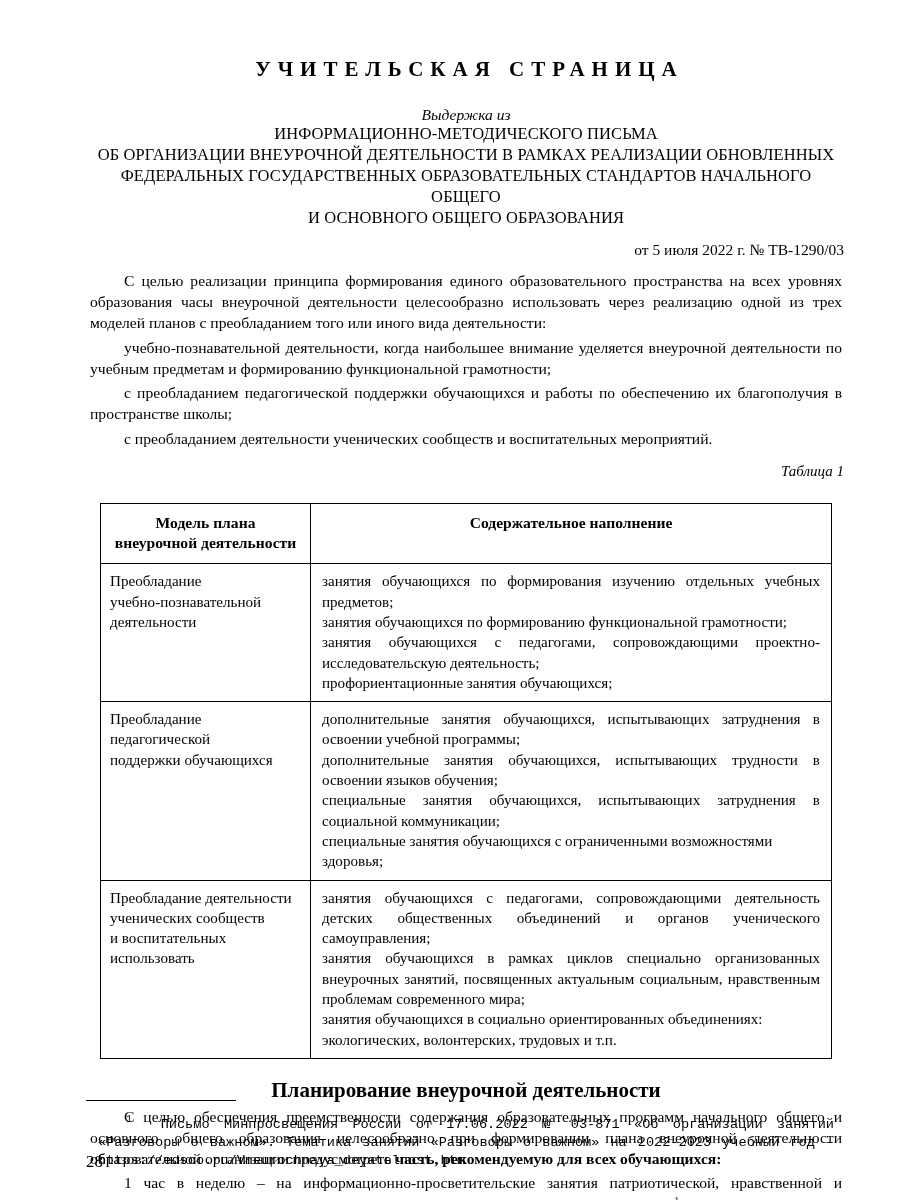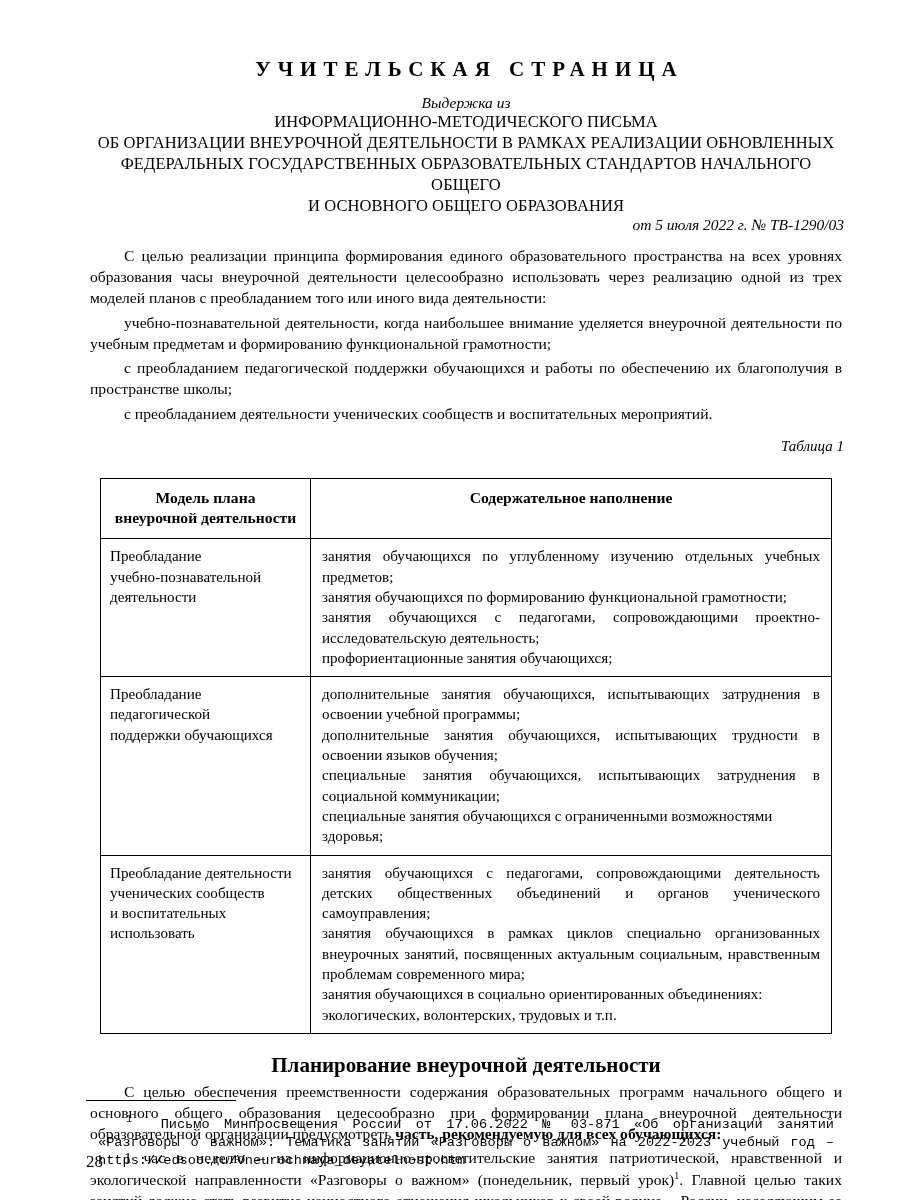--- a/index.html
+++ b/index.html
@@ -32,36 +32,36 @@
     font-weight: bold;
     letter-spacing: 7px;
     padding-top: 58px;
     line-height: 1.1;
     text-indent: 7px;
   }
 
   
   .doc-title-block {
     text-align: center;
-    margin-top: 12px;
+    margin-top: 24px;
   }
   .doc-kicker {
     font-style: italic;
     font-size: 15.5px;
     line-height: 1.25;
   }
   .doc-title-line {
     font-size: 16.5px;
     line-height: 1.26;
     letter-spacing: 0.1px;
   }
   .doc-ref {
     text-align: right;
-    font-style: italic;
     font-size: 15.5px;
+    margin-top: 13px;
     padding-right: 2px;
   }
 
   
   .body-text {
     margin-top: 12px;
     font-size: 15.6px;
     line-height: 1.335;
     text-align: justify;
   }
@@ -202,21 +202,21 @@
       </tr>
     </thead>
     <tbody>
       <tr>
         <td class="cell-model">
           <div class="mline">Преобладание</div>
           <div class="mline">учебно-познавательной</div>
           <div class="mline">деятельности</div>
         </td>
         <td class="cell-content">
-          <div class="item">занятия обучающихся по углубленному изучению отдельных учебных предметов;</div>
+          <div class="item">занятия обучающихся по формирования изучению отдельных учебных предметов;</div>
           <div class="item">занятия обучающихся по формированию функциональной грамотности;</div>
           <div class="item">занятия обучающихся с педагогами, сопровождающими проектно-исследовательскую деятельность;</div>
           <div class="item">профориентационные занятия обучающихся;</div>
         </td>
       </tr>
       <tr>
         <td class="cell-model">
           <div class="mline">Преобладание педагогической</div>
           <div class="mline">поддержки обучающихся</div>
         </td>

